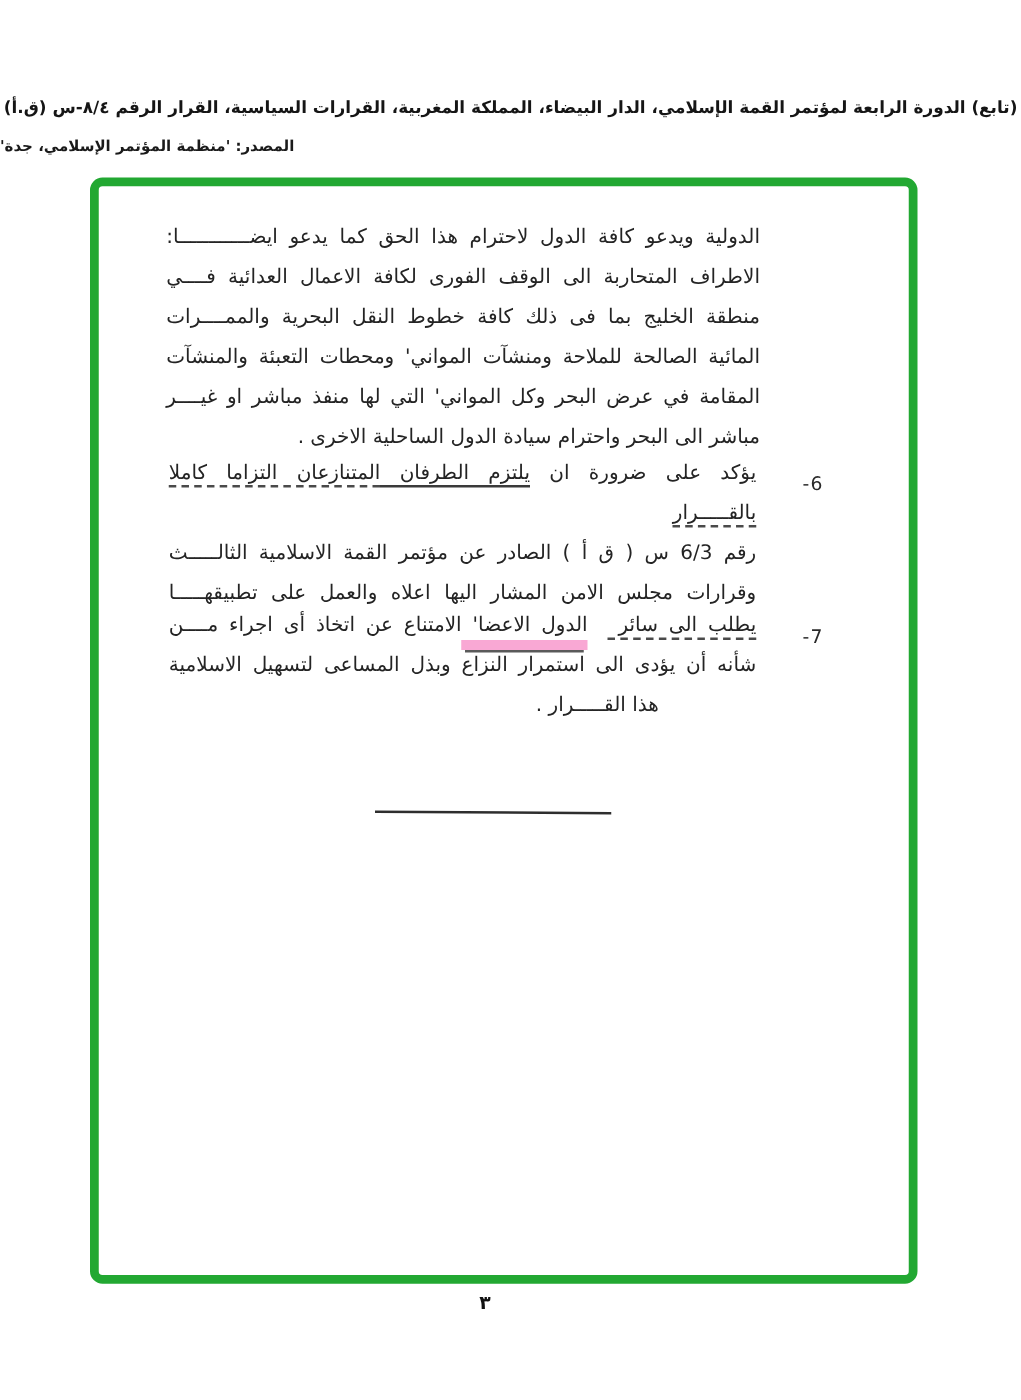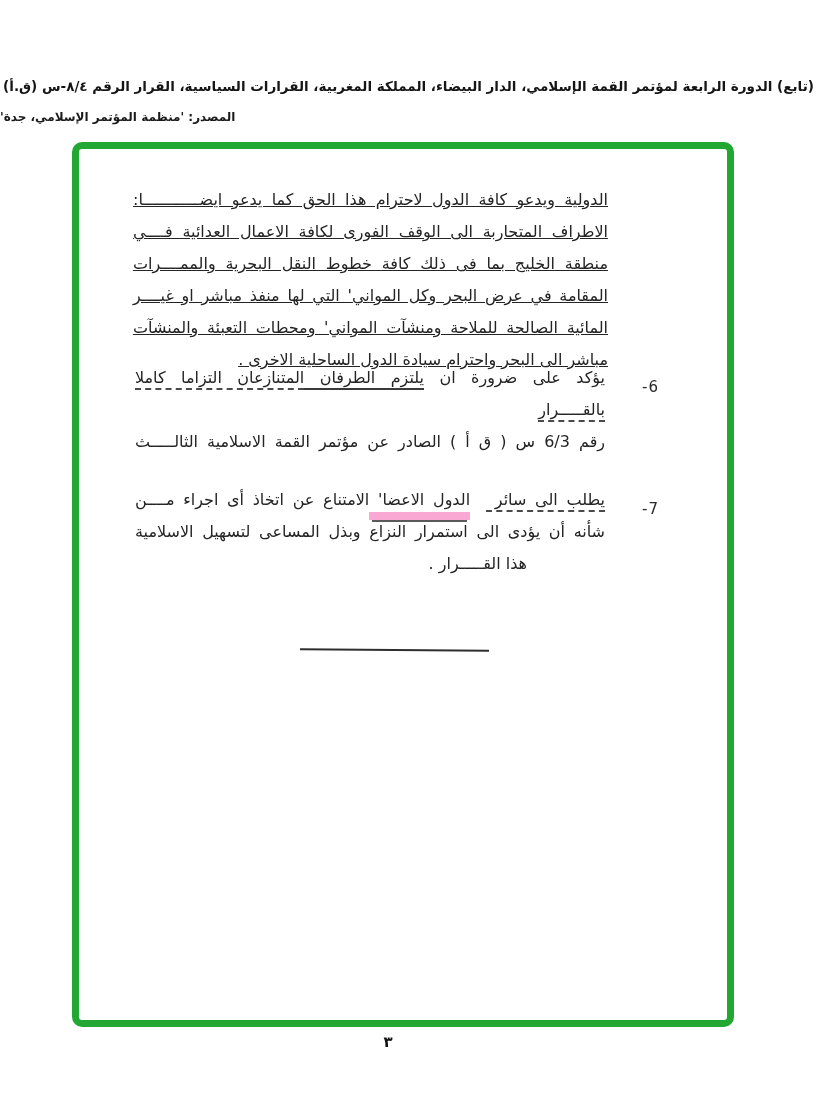--- a/index.html
+++ b/index.html
@@ -30,21 +30,21 @@
     box-sizing:border-box;
     border:7px solid #22a832;
     border-radius:10px;
     background:transparent;
   }
   
   .para, .item-text{
     position:absolute;direction:rtl;
     font-size:16px;line-height:32px;color:#242424;
   }
-  .para{left:133px;top:184px;width:475px;text-decoration:underline;}
+  .para{left:133px;top:173px;width:475px;}
   .item6{left:135px;top:362px;width:470px;}
   .item7{left:135px;top:484px;width:470px;}
   .jline{text-align:justify;text-align-last:justify;}
   .rline{text-align:right;}
   .indent{margin-right:78px;}
   .marker{
     position:absolute;top:9px;right:-54px;
     direction:ltr;font-size:15px;color:#2a2a2a;
     letter-spacing:1px;
   }
@@ -71,31 +71,32 @@
 
   <div class="hdr1">(تابع) الدورة الرابعة لمؤتمر القمة الإسلامي، الدار البيضاء، المملكة المغربية، القرارات السياسية، القرار الرقم ٨/٤-س (ق.أ)</div>
   <div class="hdr2">المصدر: 'منظمة المؤتمر الإسلامي، جدة'</div>
 
   <div class="frame"></div>
 
   <div class="para">
     <div class="jline">الدولية ويدعو كافة الدول لاحترام هذا الحق كما يدعو ايضــــــــــــا:</div>
     <div class="jline">الاطراف المتحاربة الى الوقف الفورى لكافة الاعمال العدائية فــــي</div>
     <div class="jline">منطقة الخليج بما فى ذلك كافة خطوط النقل البحرية والممــــرات</div>
+    <div class="jline">المائية الصالحة للملاحة ومنشآت المواني' ومحطات التعبئة والمنشآت</div>
     <div class="jline">المقامة في عرض البحر وكل المواني' التي لها منفذ مباشر او غيــــر</div>
-    <div class="jline">المائية الصالحة للملاحة ومنشآت المواني' ومحطات التعبئة والمنشآت</div>
     <div class="rline">مباشر الى البحر واحترام سيادة الدول الساحلية الاخرى .</div>
   </div>
 
   <div class="item-text item6">
     <span class="marker">-6</span>
     <div class="jline">
       <span>يؤكد على ضرورة ان </span><span class="u-solid">يلتزم الطرفان </span><span class="u-dashed">المتنازعان التزاما كاملا بالقـــــرار</span>
     </div>
     <div class="jline">رقم 6/3 س ( ق أ ) الصادر عن مؤتمر القمة الاسلامية الثالـــــث</div>
+    <div class="jline">وقرارات مجلس الامن المشار اليها اعلاه والعمل على تطبيقهـــــا</div>
   </div>
 
   <div class="item-text item7">
     <span class="marker">-7</span>
     <div class="jline">
       <span class="u-dashed">يطلب الى سائر </span><span class="u-double">الدول الاعضا' </span><span>الامتناع عن اتخاذ أى اجراء مــــن</span>
     </div>
     <div class="jline">شأنه أن يؤدى الى استمرار النزاع وبذل المساعى لتسهيل الاسلامية</div>
     <div class="rline indent">هذا القـــــرار .</div>
   </div>

